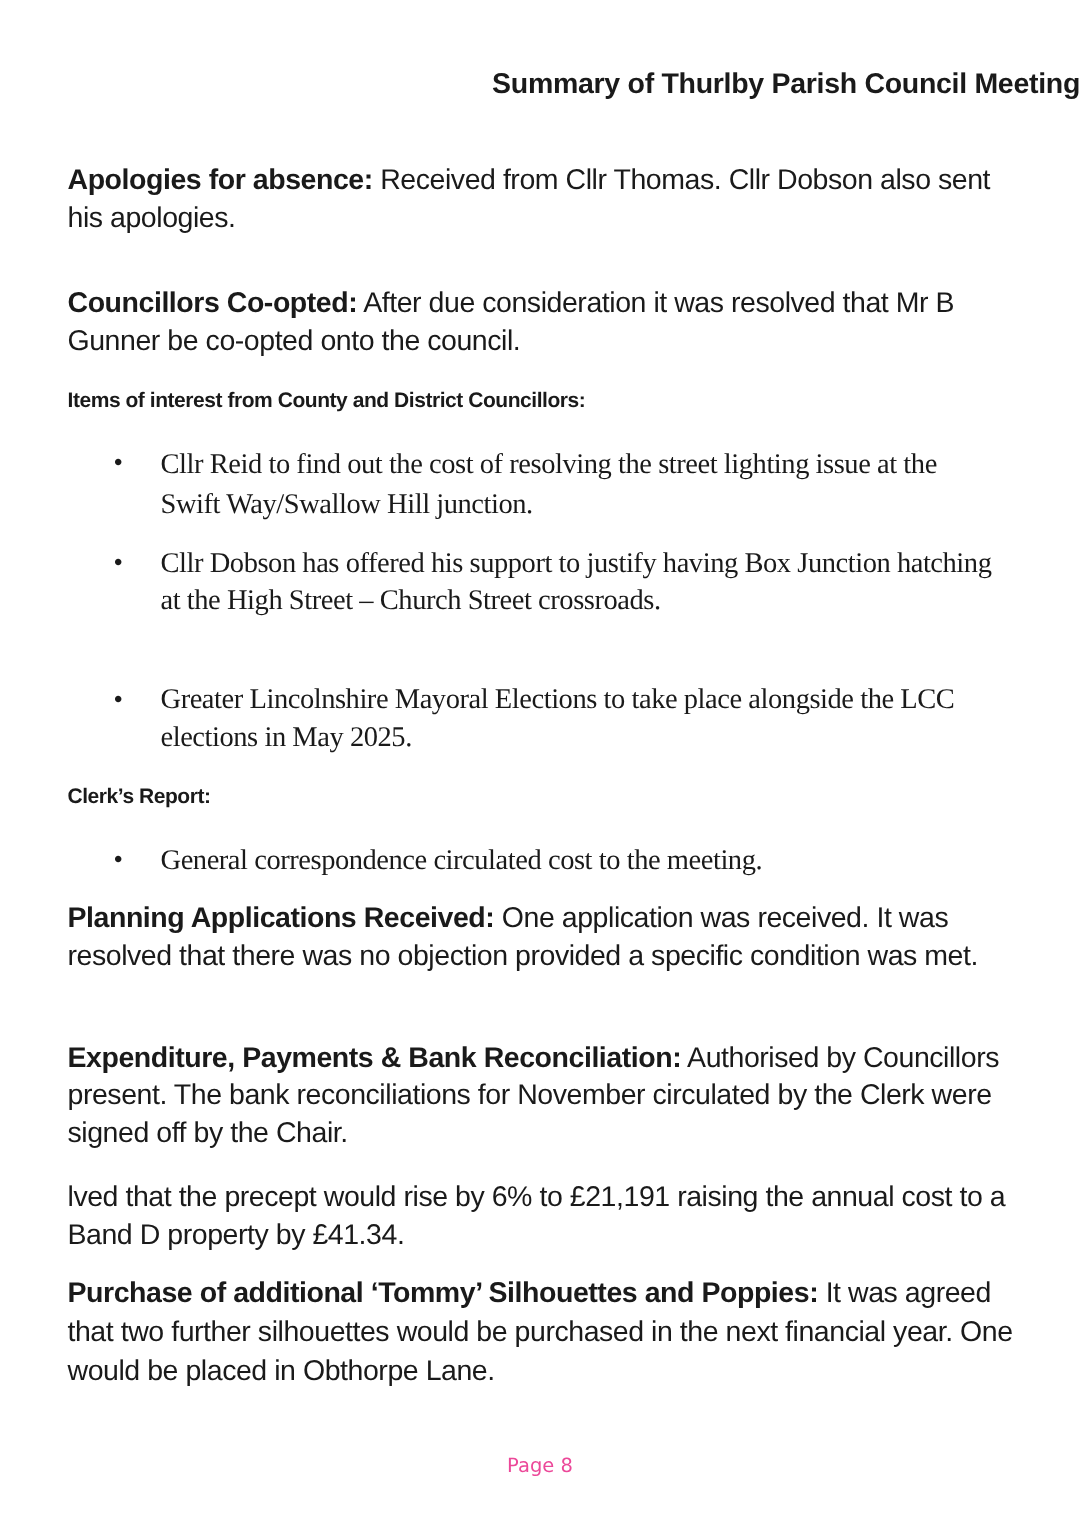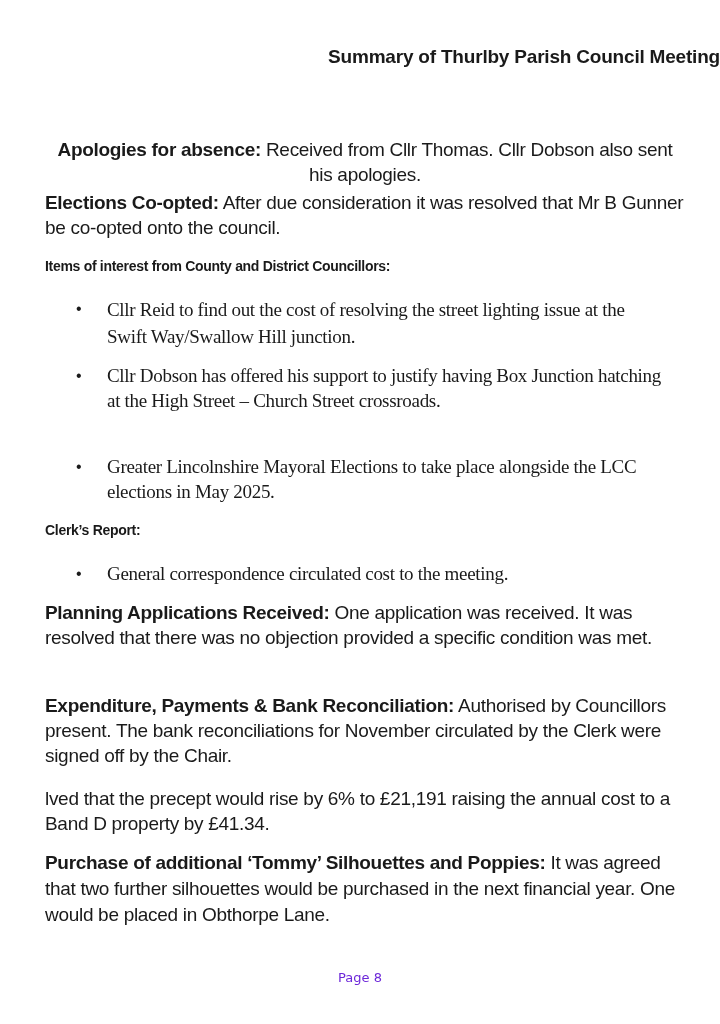--- a/index.html
+++ b/index.html
@@ -12,32 +12,32 @@
   .title2 { top: 86px; }
   .title2 sup { font-size: 11px; vertical-align: 7px; }
   .para { position: absolute; left: 45px; width: 640px; font-size: 19px;
           line-height: 25px; letter-spacing: -0.3px; }
   .para b { font-weight: bold; }
   .heading { position: absolute; left: 45px; font-size: 14px; font-weight: bold; letter-spacing: -0.3px; }
   .bullet { position: absolute; left: 76px; width: 580px; font-size: 19px; line-height: 25px; letter-spacing: -0.3px; }
   .bullet .dot { position: absolute; left: 0; top: 0; font-size: 16px; }
   .bullet .txt { position: absolute; left: 31px; width: 560px; font-family: Liberation Serif, serif; }
   .footer { position: absolute; top: 970px; left: 0; width: 720px; text-align: center;
-            font-size: 13px; font-family: "DejaVu Sans", sans-serif; color: #6d28d9; }
+            font-size: 13px; font-family: "DejaVu Sans", sans-serif; color: #ec4899; }
 </style>
 </head>
 <body>
 
 <div class="page">
 
   <div class="title title1">Summary of Thurlby Parish Council Meeting</div>
 
-  <div class="para" style="top:137px;text-align:center;"><b>Apologies for absence:</b><span> Received from Cllr Thomas. Cllr Dobson also sent his apologies.</span></div>
+  <div class="para" style="top:108px;"><b>Apologies for absence:</b><span> Received from Cllr Thomas. Cllr Dobson also sent his apologies.</span></div>
 
-  <div class="para" style="top:190px;"><b>Elections Co-opted:</b><span> After due consideration it was resolved that Mr B Gunner be co-opted onto the council.</span></div>
+  <div class="para" style="top:190px;"><b>Councillors Co-opted:</b><span> After due consideration it was resolved that Mr B Gunner be co-opted onto the council.</span></div>
 
   <div class="heading" style="top:258px;">Items of interest from County and District Councillors:</div>
 
   <div class="bullet" style="top:296px;">
     <span class="dot">•</span>
     <span class="txt" style="line-height:27px;">Cllr Reid to find out the cost of resolving the street lighting issue at the Swift Way/Swallow Hill junction.</span>
   </div>
   <div class="bullet" style="top:363px;">
     <span class="dot">•</span>
     <span class="txt">Cllr Dobson has offered his support to justify having Box Junction hatching at the High Street – Church Street crossroads.</span>

